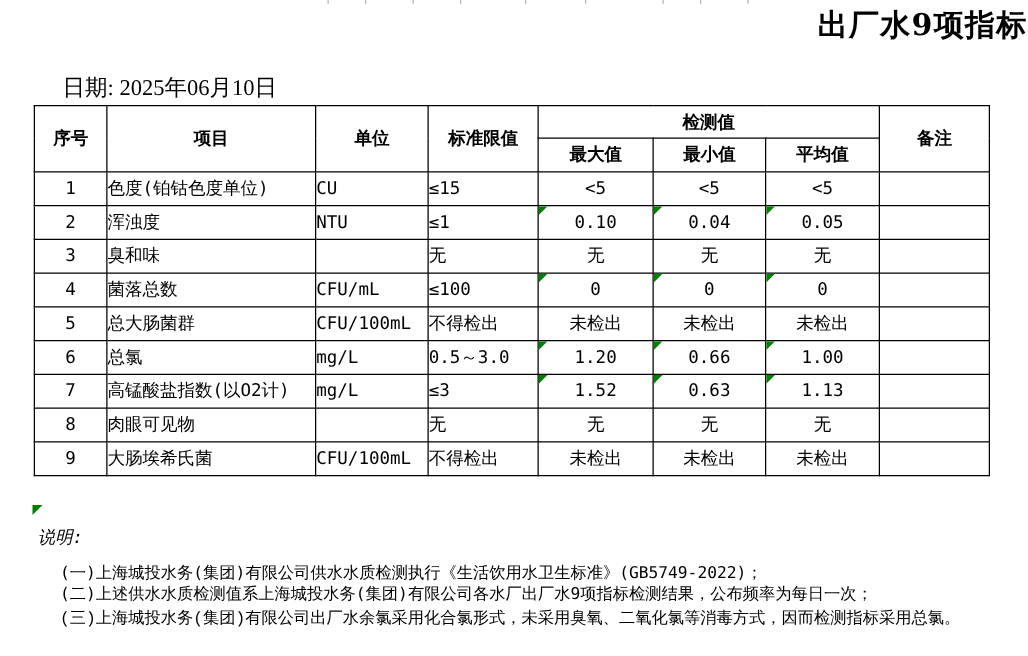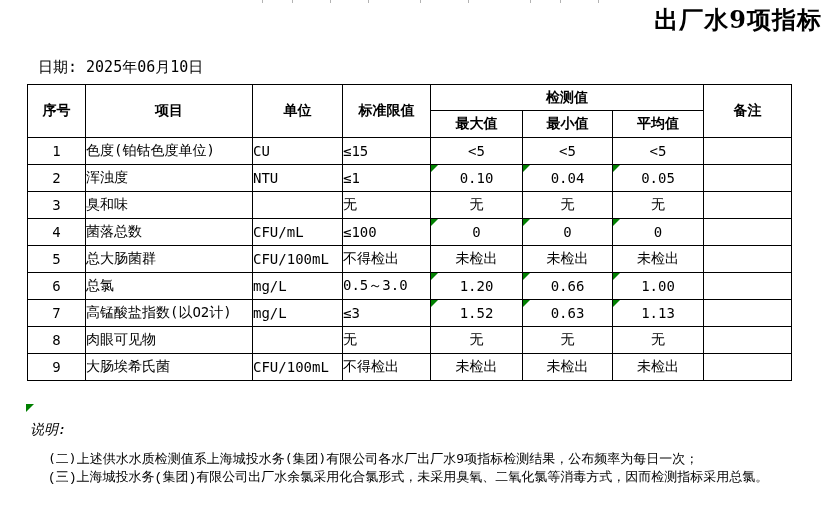--- a/index.html
+++ b/index.html
@@ -33,22 +33,23 @@
     text-align: right;
     font-family: "DejaVu Serif", "Liberation Serif", serif;
     font-size: 24px;
     font-weight: bold;
     letter-spacing: 1px;
   }
 
   .date-line {
     position: absolute;
     top: 58px;
-    left: 38px;
-    font-size: 15px;
+    left: 50px;
+    font-size: 18px;
+    font-family: Liberation Serif, serif;
   }
 
   table.report {
     position: absolute;
     top: 84px;
     left: 27px;
     border-collapse: collapse;
     table-layout: fixed;
     width: 764px;
   }
@@ -250,15 +251,16 @@
     <td class="c-remark"></td>
   </tr>
     </tbody>
 </table>
 
 <div class="stray-flag"></div>
 
 <div class="notes-label">说明:</div>
 
 <div class="notes">
+  <div class="note-1">(一)上海城投水务(集团)有限公司供水水质检测执行《生活饮用水卫生标准》(GB5749-2022)；</div>
   <div class="note-2">(二)上述供水水质检测值系上海城投水务(集团)有限公司各水厂出厂水9项指标检测结果，公布频率为每日一次；</div>
   <div class="note-3">(三)上海城投水务(集团)有限公司出厂水余氯采用化合氯形式，未采用臭氧、二氧化氯等消毒方式，因而检测指标采用总氯。</div>
 </div>
 
 </body></html>

